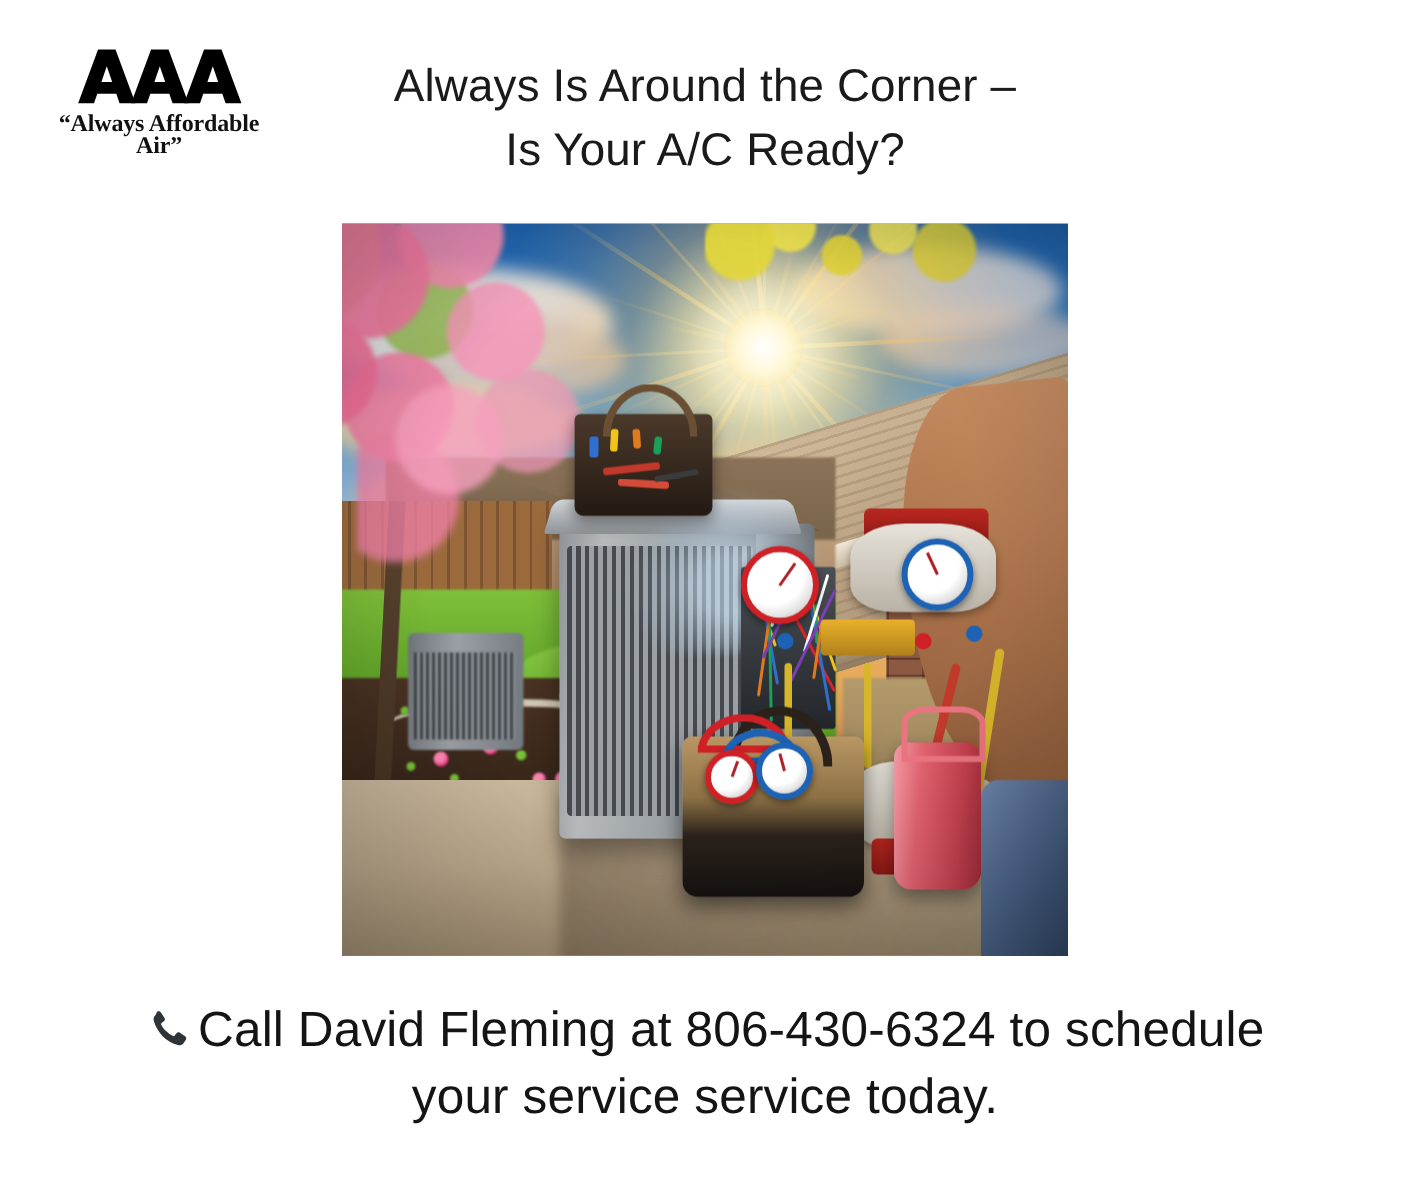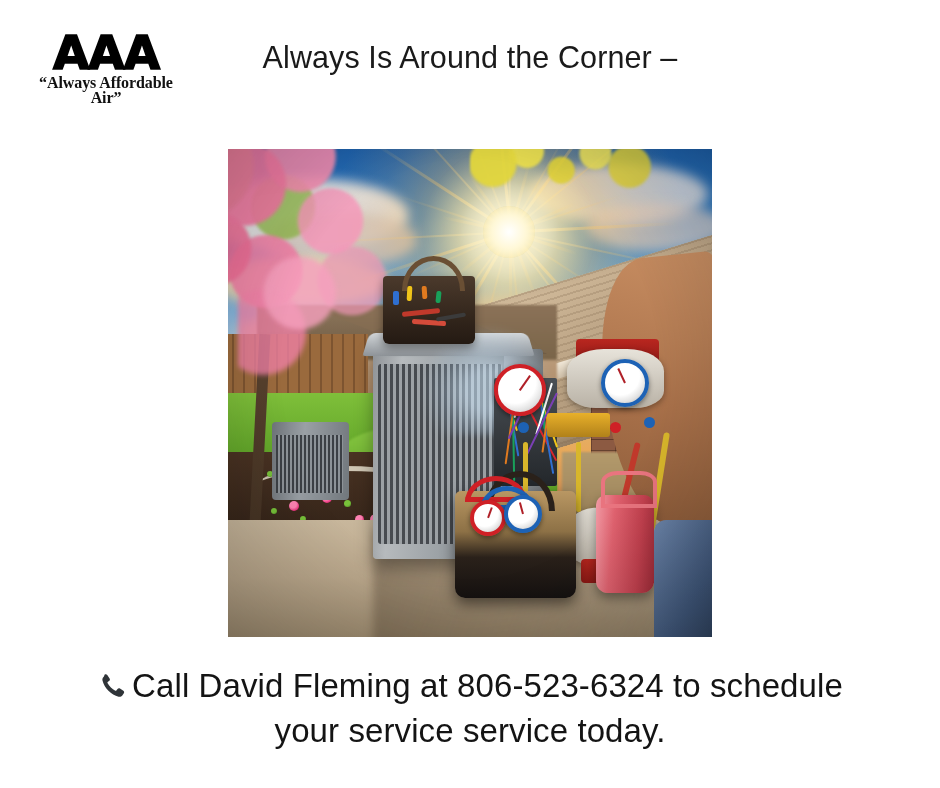--- a/index.html
+++ b/index.html
@@ -362,20 +362,21 @@
 
 <div class="canvas">
 
   <div class="logo">
     <div class="logo-aaa">AAA</div>
     <div class="logo-tag">“Always Affordable Air”</div>
   </div>
 
   <div class="headline">
     <div>Always Is Around the Corner –</div>
+    <div>Is Your A/C Ready?</div>
   </div>
 
   <div class="photo">
 
     <div class="ph-layer sky"></div>
 
     <div class="cloud cl1"></div>
     <div class="cloud cl2"></div>
     <div class="cloud cl3"></div>
     <div class="cloud cl4"></div>
@@ -572,18 +573,18 @@
 
     <div class="photo-vignette"></div>
   </div>
 
   <div class="cta">
     <div>
       <span class="phone-icon">
         <svg viewBox="0 0 24 24" width="28" height="28" aria-hidden="true">
           <path fill="currentColor" d="M6.6 2.2c.7-.5 1.7-.3 2.2.4l2 2.9c.5.7.3 1.6-.3 2.1l-1.3 1c-.3.2-.4.6-.2.9.7 1.4 1.7 2.7 2.9 3.8 1.1 1.1 2.4 2 3.8 2.7.3.2.7 0 .9-.2l1-1.3c.5-.7 1.4-.8 2.1-.4l2.9 2c.7.5.9 1.5.4 2.2l-1.3 1.8c-.7 1-2 1.4-3.2 1.1-3.2-.8-6.2-2.6-8.7-5.1C7.3 13.4 5.5 10.4 4.7 7.2c-.3-1.2.1-2.5 1.1-3.2l.8-1.8z"></path>
         </svg>
-      </span><span>Call David Fleming at 806-523-6324 to schedule</span>
+      </span><span>Call David Fleming at 806-430-6324 to schedule</span>
     </div>
     <div>your service service today.</div>
   </div>
 
 </div>
 
 </body></html>

